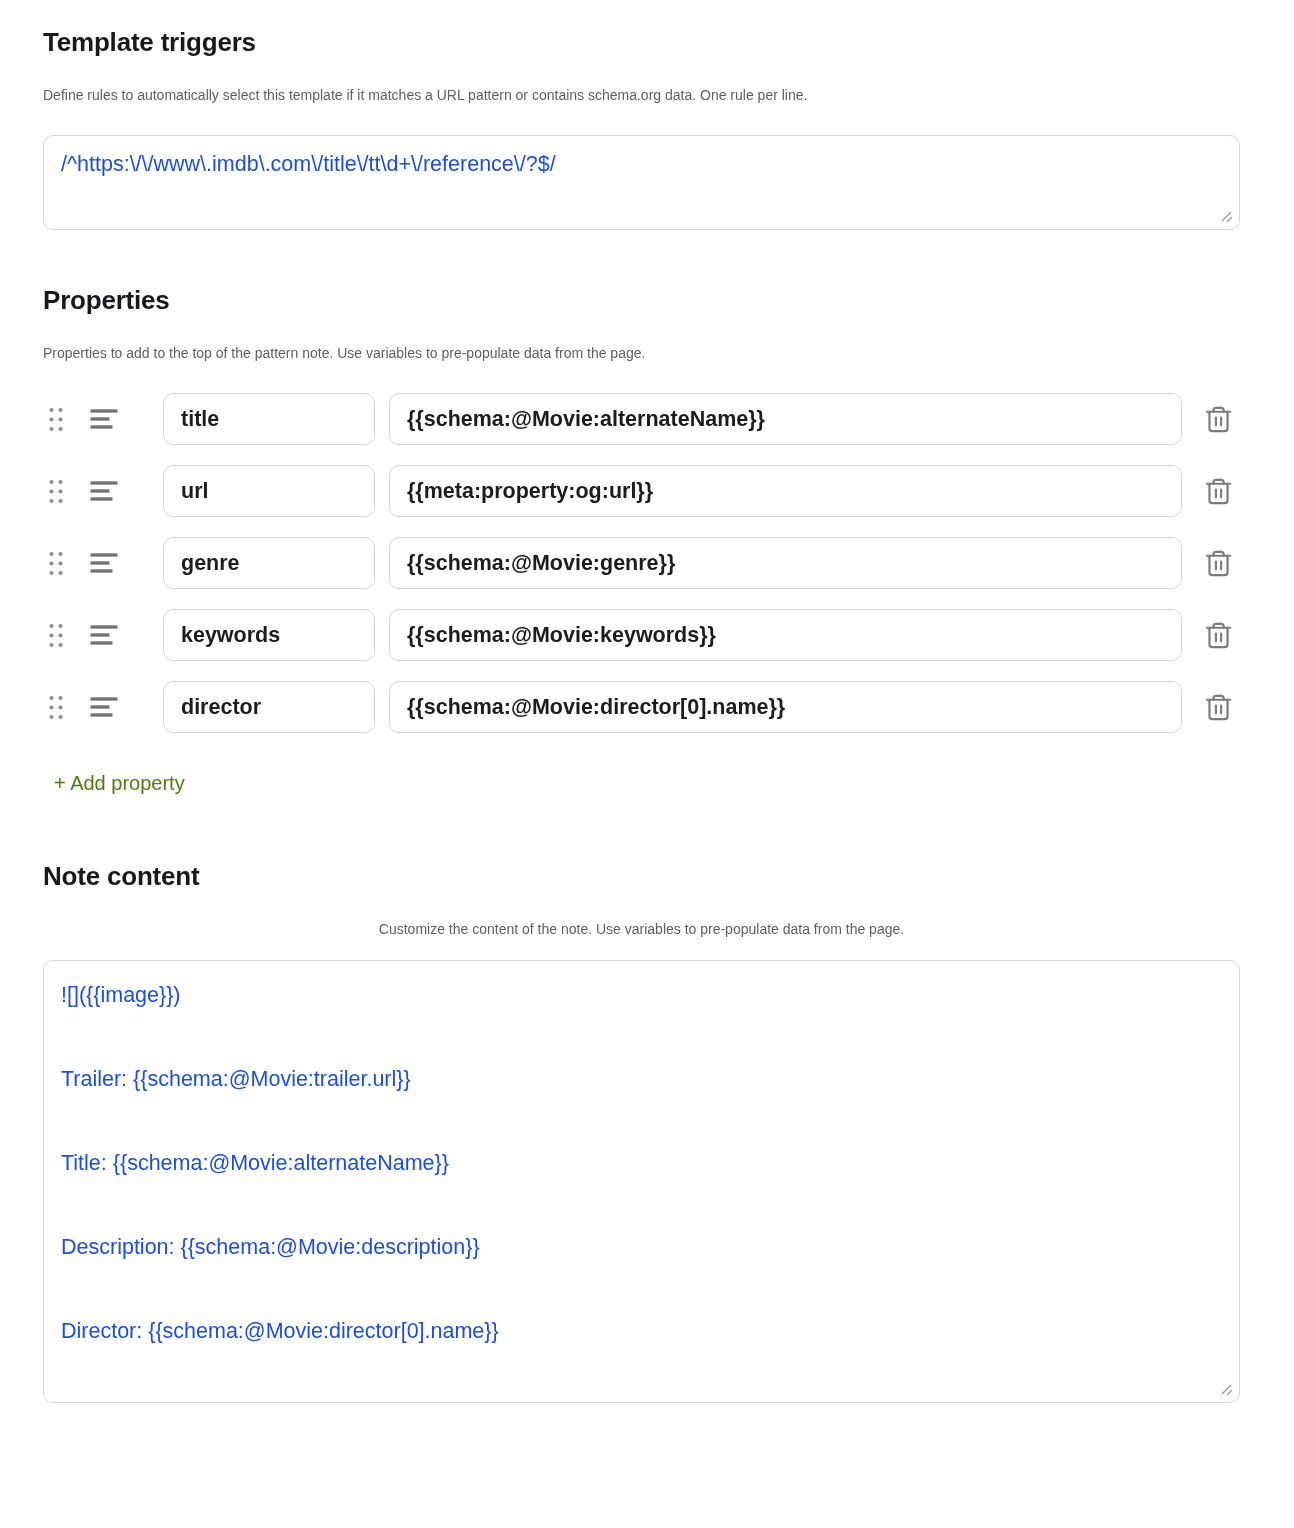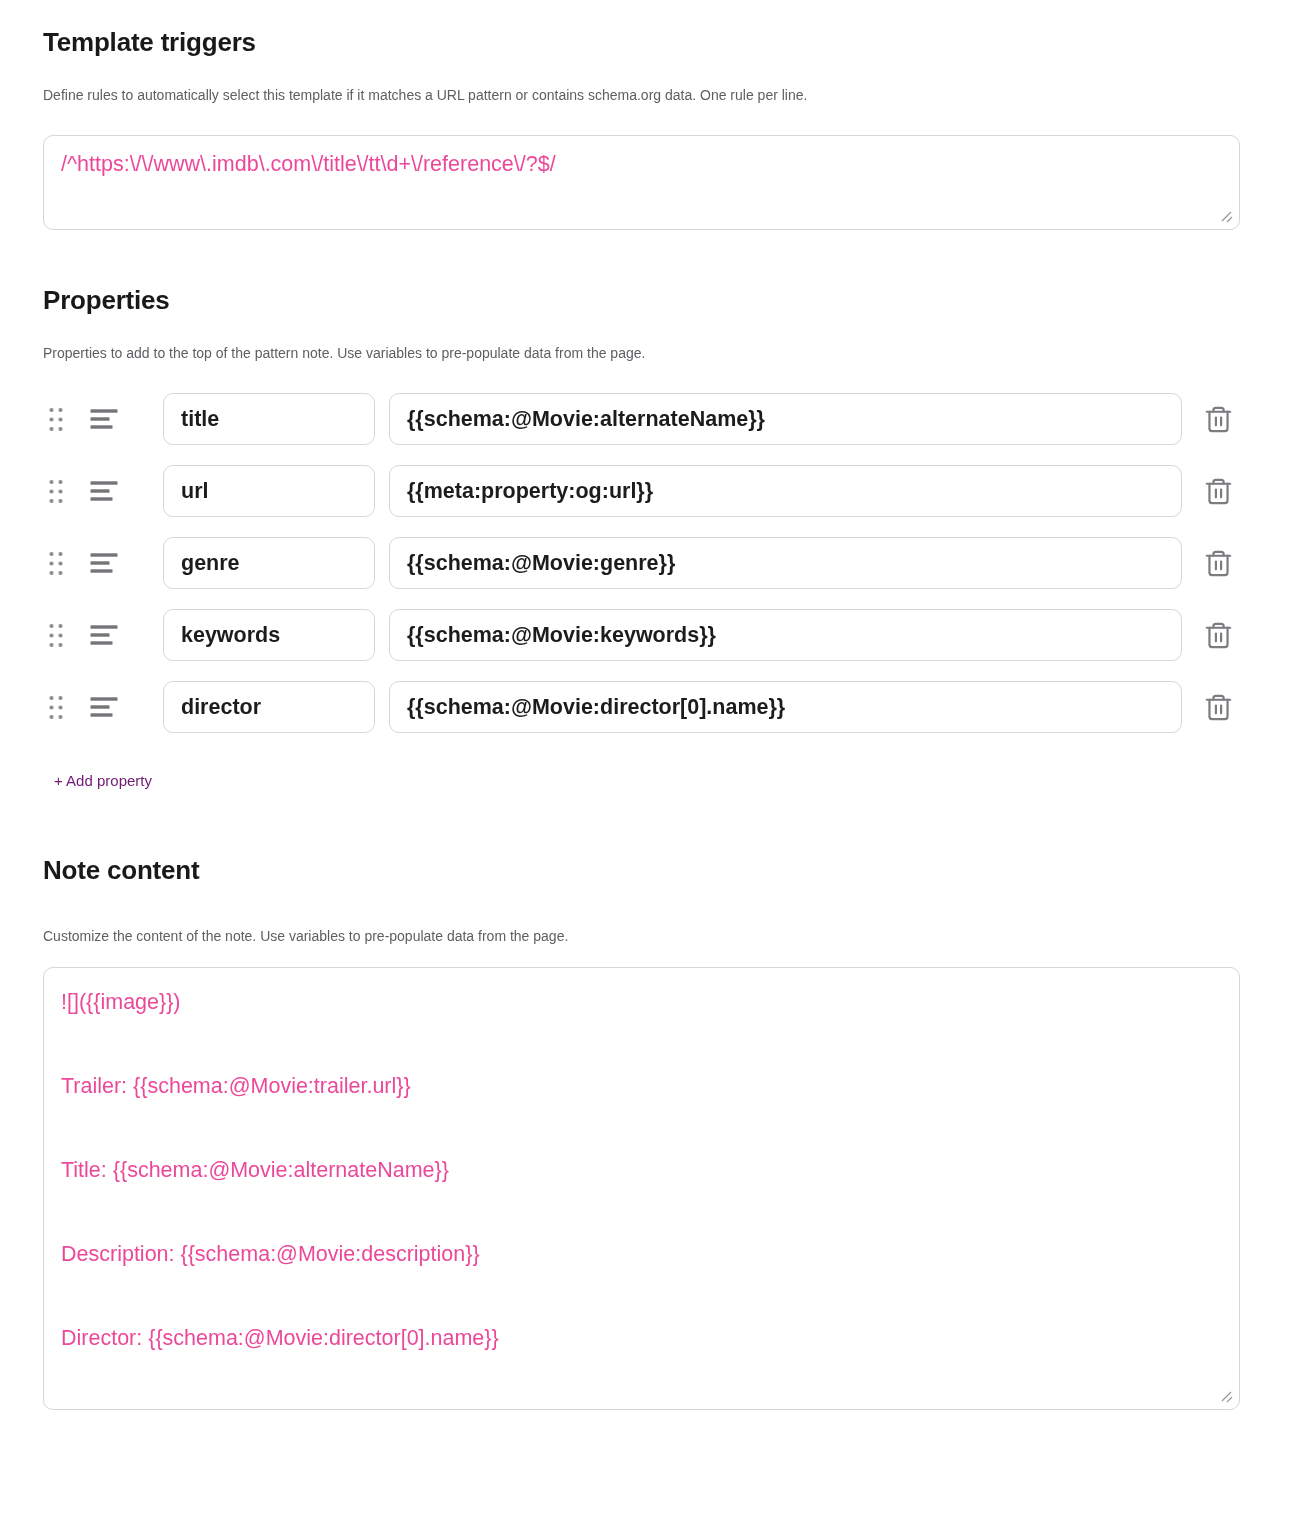--- a/index.html
+++ b/index.html
@@ -34,21 +34,21 @@
 
   .ta-wrap { position: relative; margin-top: 24px; }
   textarea.text-box {
     display: block;
     width: 1197px;
     border: 1px solid #d6d6d8;
     border-radius: 10px;
     background: #ffffff;
     font-family: "Liberation Sans", "DejaVu Sans", sans-serif;
     font-size: 21.5px;
-    color: #ec4899;
+    color: #1d4ed8;
     resize: none;
     outline: none;
     overflow: hidden;
   }
   textarea.trigger {
     height: 95px;
     padding: 13px 17px;
     line-height: 30px;
   }
   textarea.note {
@@ -97,28 +97,28 @@
   input.prop-value { flex: 1; margin-left: 14px; }
   .trash-btn { margin-left: 21px; margin-right: 6px; width: 31px; }
 
   .add-property-btn {
     display: block;
     margin: 39px 0 0 11px;
     padding: 0;
     background: none;
     border: none;
     font-family: "Liberation Sans", "DejaVu Sans", sans-serif;
-    font-size: 15px;
+    font-size: 20px;
     font-weight: 500;
-    color: #701a75;
+    color: #4d7c0f;
     cursor: pointer;
   }
 
   .note-section { margin-top: 66px; }
-  .note-section .section-desc { margin-top: 35px; }
+  .note-section .section-desc { margin-top: 22px; text-align: center; }
   .note-section .ta-wrap { margin-top: 15px; }
 </style>
 </head>
 <body>
 
 <div class="container">
 
   <section>
     <h2 class="section-heading">Template triggers</h2>
     <p class="section-desc narrow">Define rules to automatically select this template if it matches a URL pattern or contains schema.org data. One rule per line.</p>

